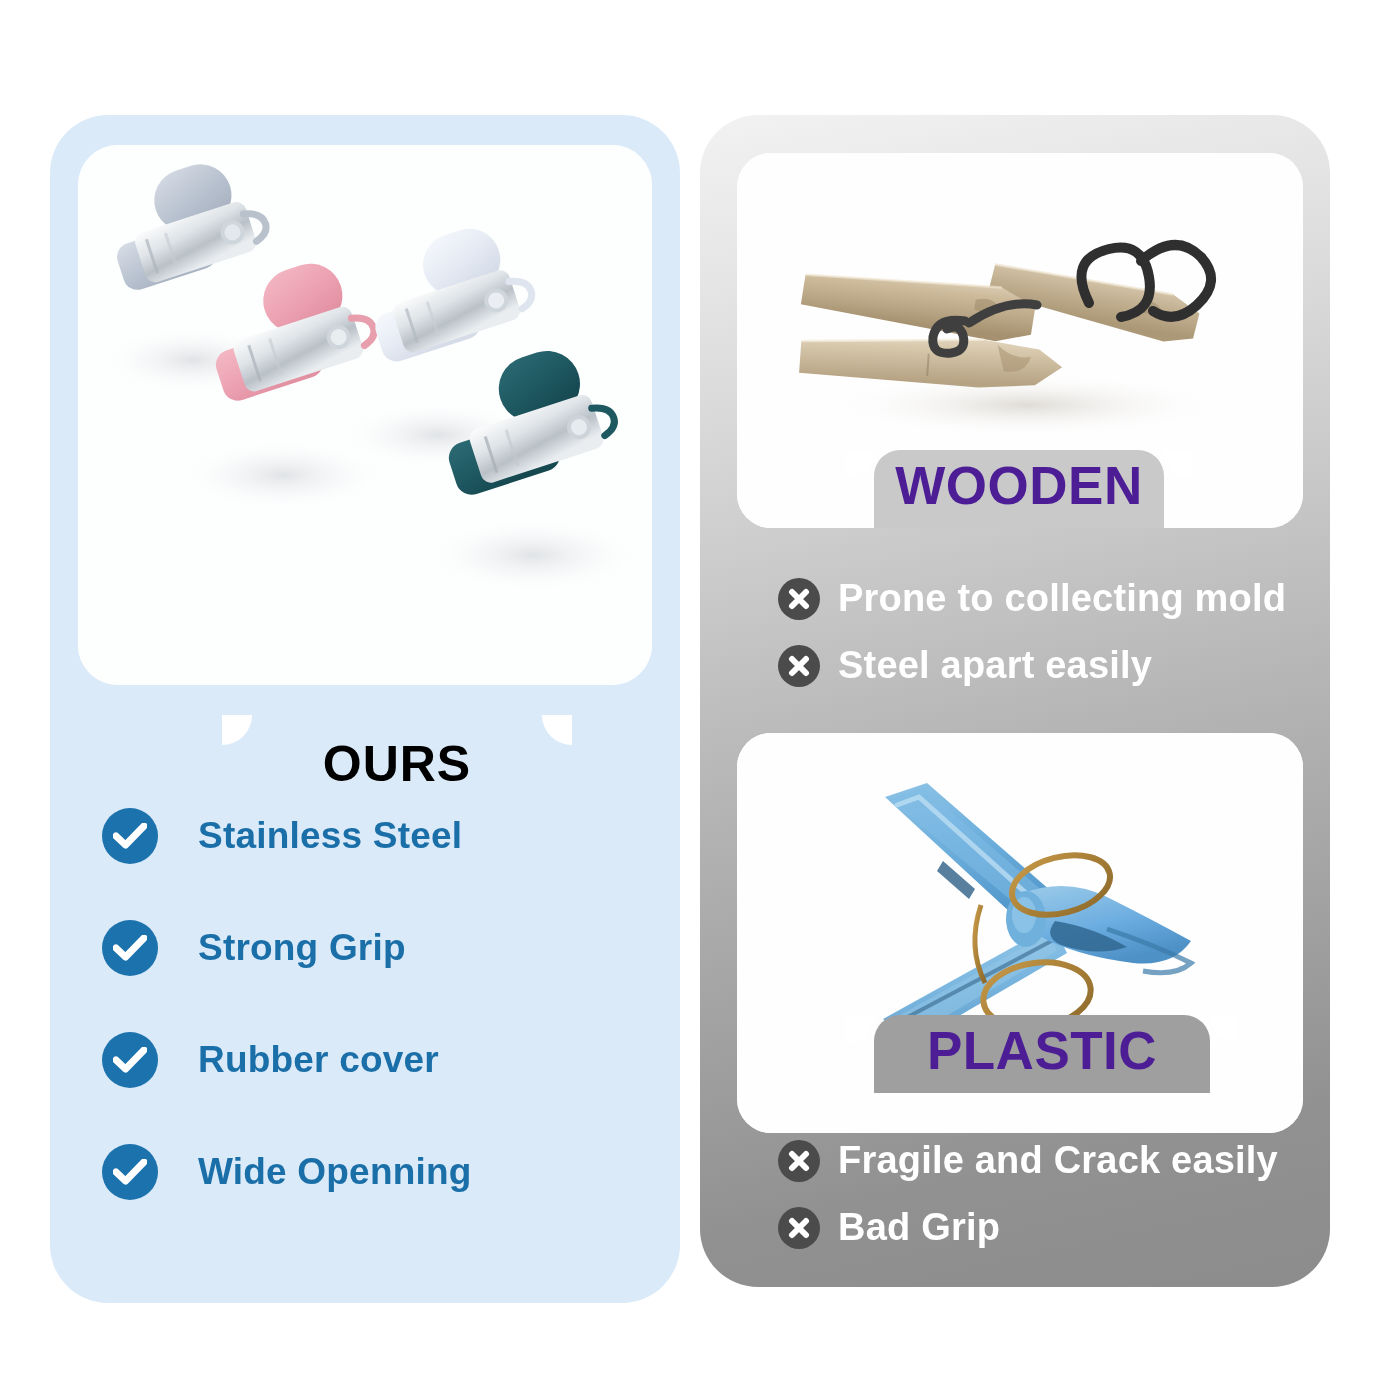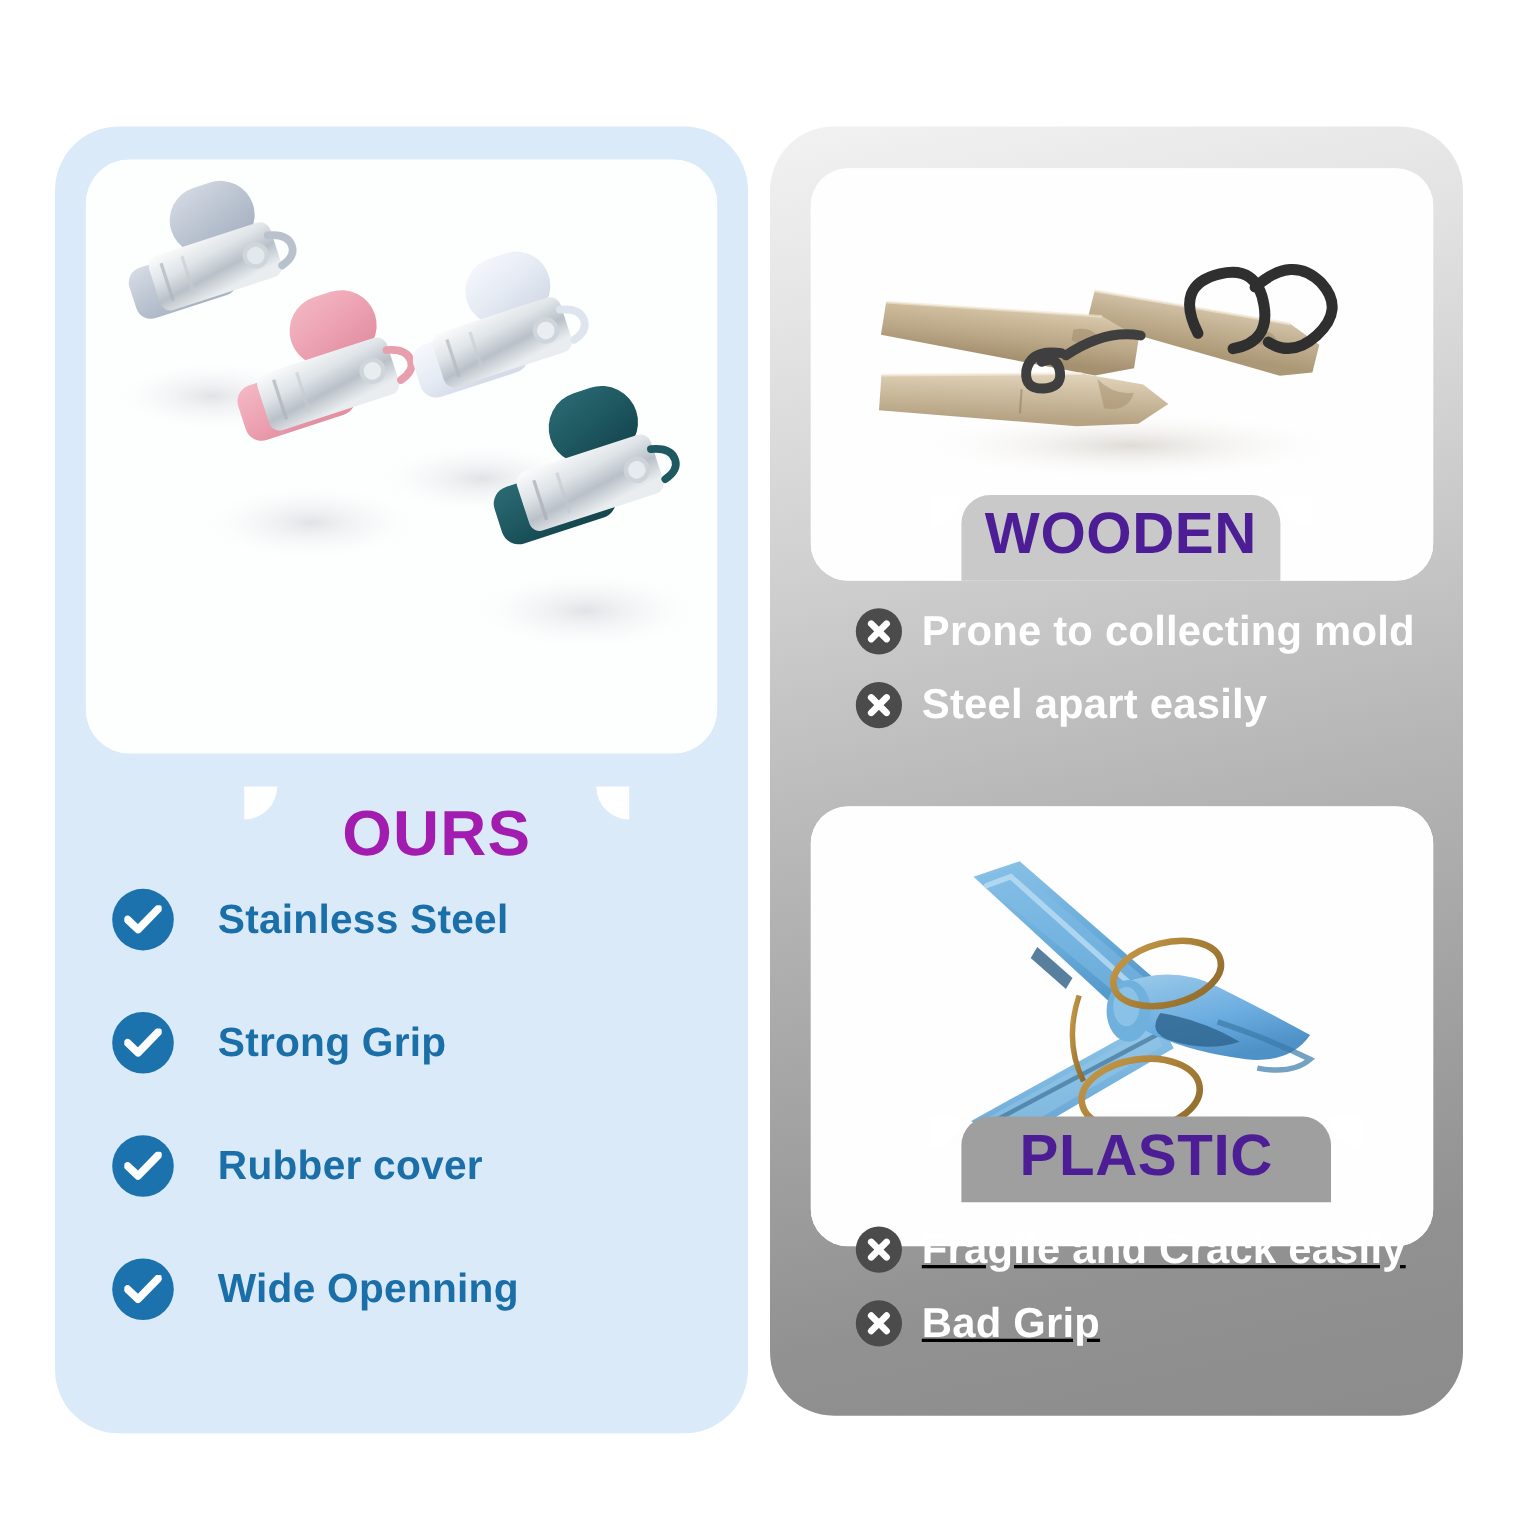--- a/index.html
+++ b/index.html
@@ -77,26 +77,26 @@
   }
   .tab-ours::after {
     right: -30px;
     border-bottom-left-radius: 30px;
   }
 
   .tab-ours-label {
     position: absolute;
     left: 0;
     right: 0;
-    top: 14px;
+    top: 24px;
     text-align: center;
-    font-size: 58px;
+    font-size: 50px;
     font-weight: bold;
     letter-spacing: 1px;
-    color: #a21caf;
+    color: #000000;
     line-height: 1;
   }
 
   .ours-list {
     position: absolute;
     left: 52px;
     top: 665px;
     width: 540px;
   }
   .ours-item {
@@ -218,25 +218,25 @@
     letter-spacing: 0.5px;
     line-height: 1;
   }
 
   .other-list {
     position: absolute;
     left: 78px;
     width: 540px;
   }
   .list-wooden { top: 438px; }
-  .list-plastic { top: 1000px; text-decoration: underline; }
+  .list-plastic { top: 1000px; }
 
   .other-item {
     display: flex;
-    align-items: flex-start;
+    align-items: flex-end;
     height: 67px;
     gap: 18px;
   }
   .x-circle {
     width: 42px;
     height: 42px;
     flex: 0 0 42px;
     border-radius: 50%;
     background: #4b4b4b;
     position: relative;

